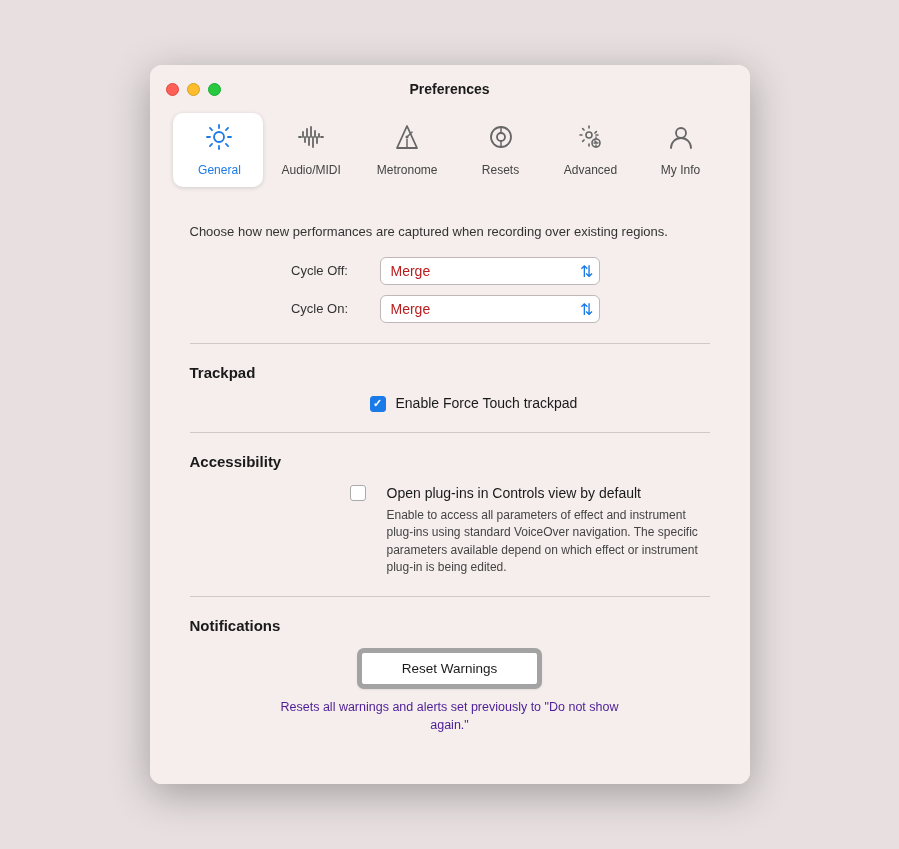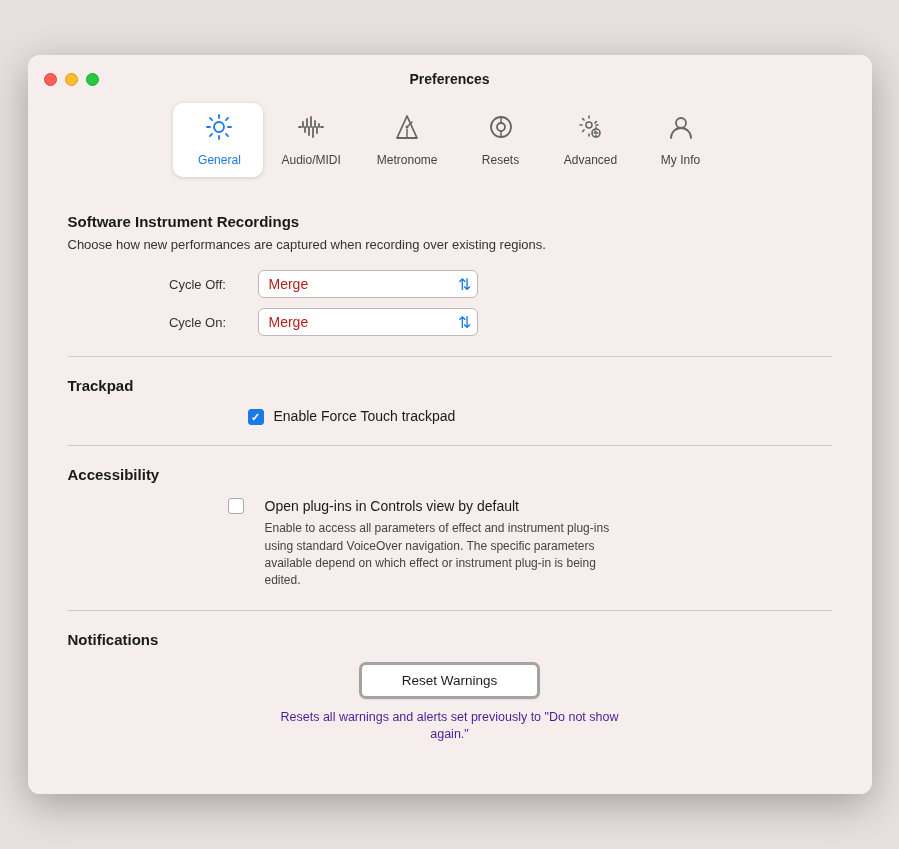--- a/index.html
+++ b/index.html
@@ -7,21 +7,21 @@
     body {
       font-family: -apple-system, BlinkMacSystemFont, "Helvetica Neue", Arial, sans-serif;
       background: #e8e0e0;
       display: flex;
       align-items: center;
       justify-content: center;
       min-height: 100vh;
     }
 
     .window {
-      width: 844px;
+      width: 600px;
       background: #f5eeed;
       border-radius: 12px;
       box-shadow: 0 10px 40px rgba(0,0,0,0.3);
       overflow: hidden;
       position: relative;
     }
 
     .title-bar {
       display: flex;
       align-items: center;
@@ -224,21 +224,21 @@
     }
 
     .button-row {
       display: flex;
       justify-content: center;
       margin: 10px 0;
     }
 
     .reset-button {
       background: white;
-      border: 3px solid #a3a3a3;
+      border: 5px solid #a3a3a3;
       border-radius: 7px;
       padding: 8px 40px;
       font-size: 13.5px;
       color: #1a1a1a;
       cursor: pointer;
       font-family: inherit;
       box-shadow: 0 1px 2px rgba(0,0,0,0.08);
     }
 
     .notifications-desc {
@@ -337,21 +337,20 @@
         </svg>
       </span>
       <span class="tab-label">My Info</span>
     </div>
 
   </div>
 
   <div class="content">
 
     <div class="section">
-      <div class="section-title">Software Instrument Recordings</div>
       <div class="section-desc">Choose how new performances are captured when recording over existing regions.</div>
 
       <div class="form-row">
         <span class="form-label">Cycle Off:</span>
         <div class="select-wrapper">
           <select>
             <option>Merge</option>
             <option>Replace</option>
             <option>Create Take Folder</option>
           </select>

